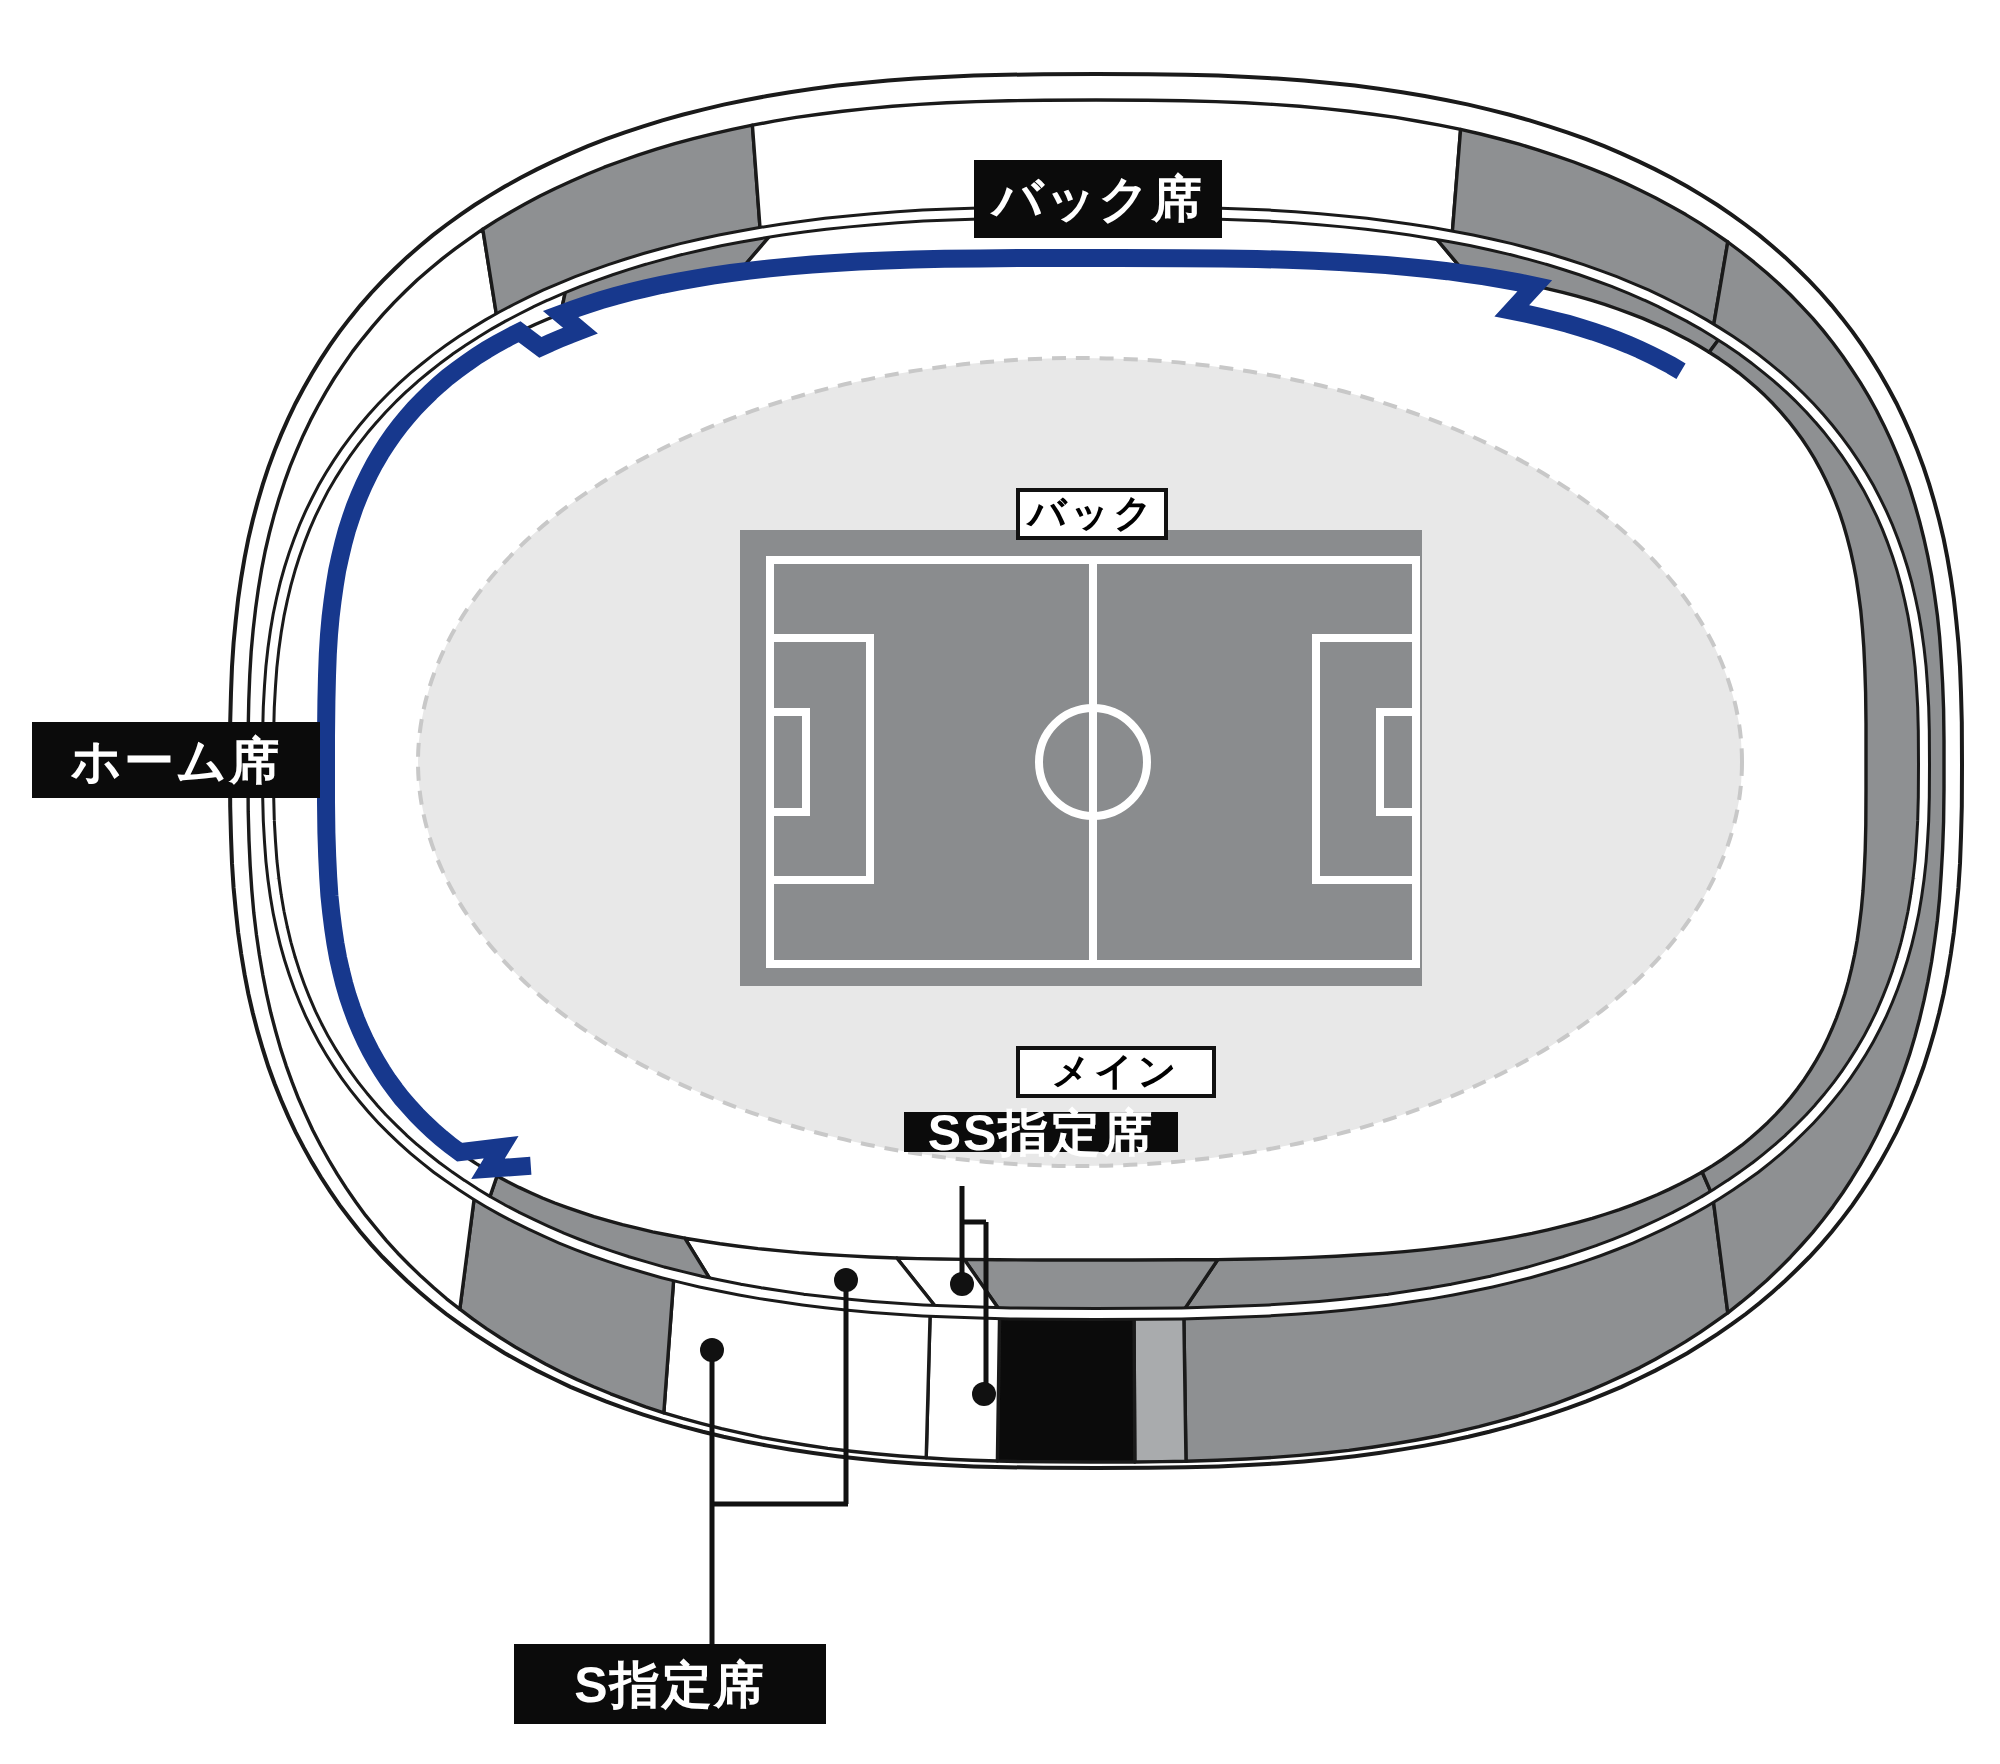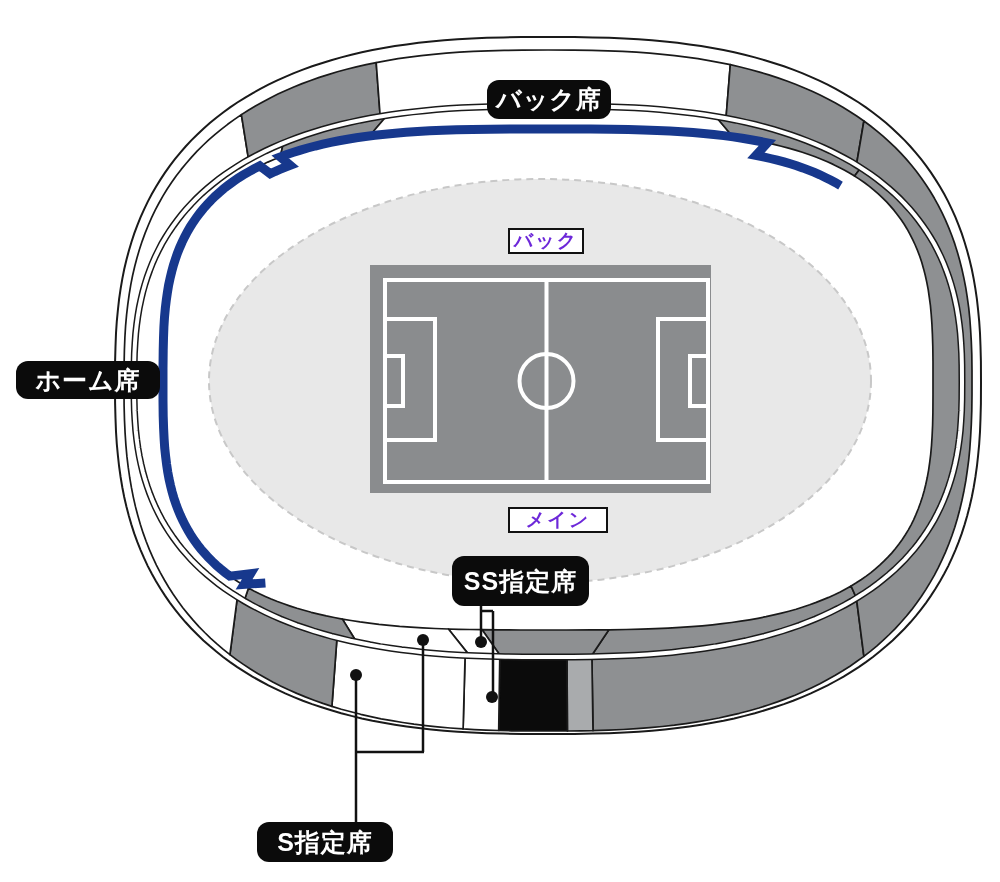--- a/index.html
+++ b/index.html
@@ -2,34 +2,35 @@
 <html style="--label-bg: #0b0b0b; --label-fg: #ffffff;"><head>
 <meta charset="utf-8">
 <style>
   html,body{margin:0;padding:0;background:#ffffff;}
   body{font-family:"Liberation Sans","DejaVu Sans",sans-serif;}
   #stage{position:relative;width:1000px;height:882px;background:#fff;overflow:hidden;}
   #stadium-svg{position:absolute;left:0;top:0;z-index:1;}
   .pill{
     position:absolute;z-index:5;
     background:var(--label-bg,#0b0b0b);color:var(--label-fg,#ffffff);
-    border-radius:12px;display:flex;align-items:center;justify-content:center;
+    border-radius:0;display:flex;align-items:center;justify-content:center;
     font-weight:bold;font-size:25px;letter-spacing:1px;white-space:nowrap;
   }
   .fieldbox{
     position:absolute;z-index:4;
-    background:#ffffff;color:#6d28d9;border:2px solid #111111;
+    background:#ffffff;color:#000000;border:2px solid #111111;
     display:flex;align-items:center;justify-content:center;
     font-weight:bold;font-size:19px;letter-spacing:2px;white-space:nowrap;
     box-sizing:border-box;
+    margin-top:16px;
   }
   #label-back-stand{left:487px;top:80px;width:124px;height:39px;}
   #label-home-stand{left:16px;top:361px;width:144px;height:38px;}
-  #label-ss-seat{left:452px;top:556px;width:137px;height:50px;}
-  #label-s-seat{left:257px;top:822px;width:136px;height:40px;}
+  #label-ss-seat{left:452px;top:556px;width:137px;height:20px;}
+  #label-s-seat{left:257px;top:822px;width:156px;height:40px;}
   #label-pitch-back{left:508px;top:228px;width:76px;height:26px;}
   #label-pitch-main{left:508px;top:507px;width:100px;height:26px;}
 </style>
 </head>
 <body>
 
 <div id="stage">
   <svg id="stadium-svg" width="1000" height="882" viewBox="0 0 1000 882">
       <ellipse cx="540" cy="381" rx="331" ry="202" fill="#e8e8e8" stroke="#c8c8c8" stroke-width="2" stroke-dasharray="7 5"></ellipse>
       <rect x="370" y="265" width="341" height="228" fill="#8a8c8e"></rect>

